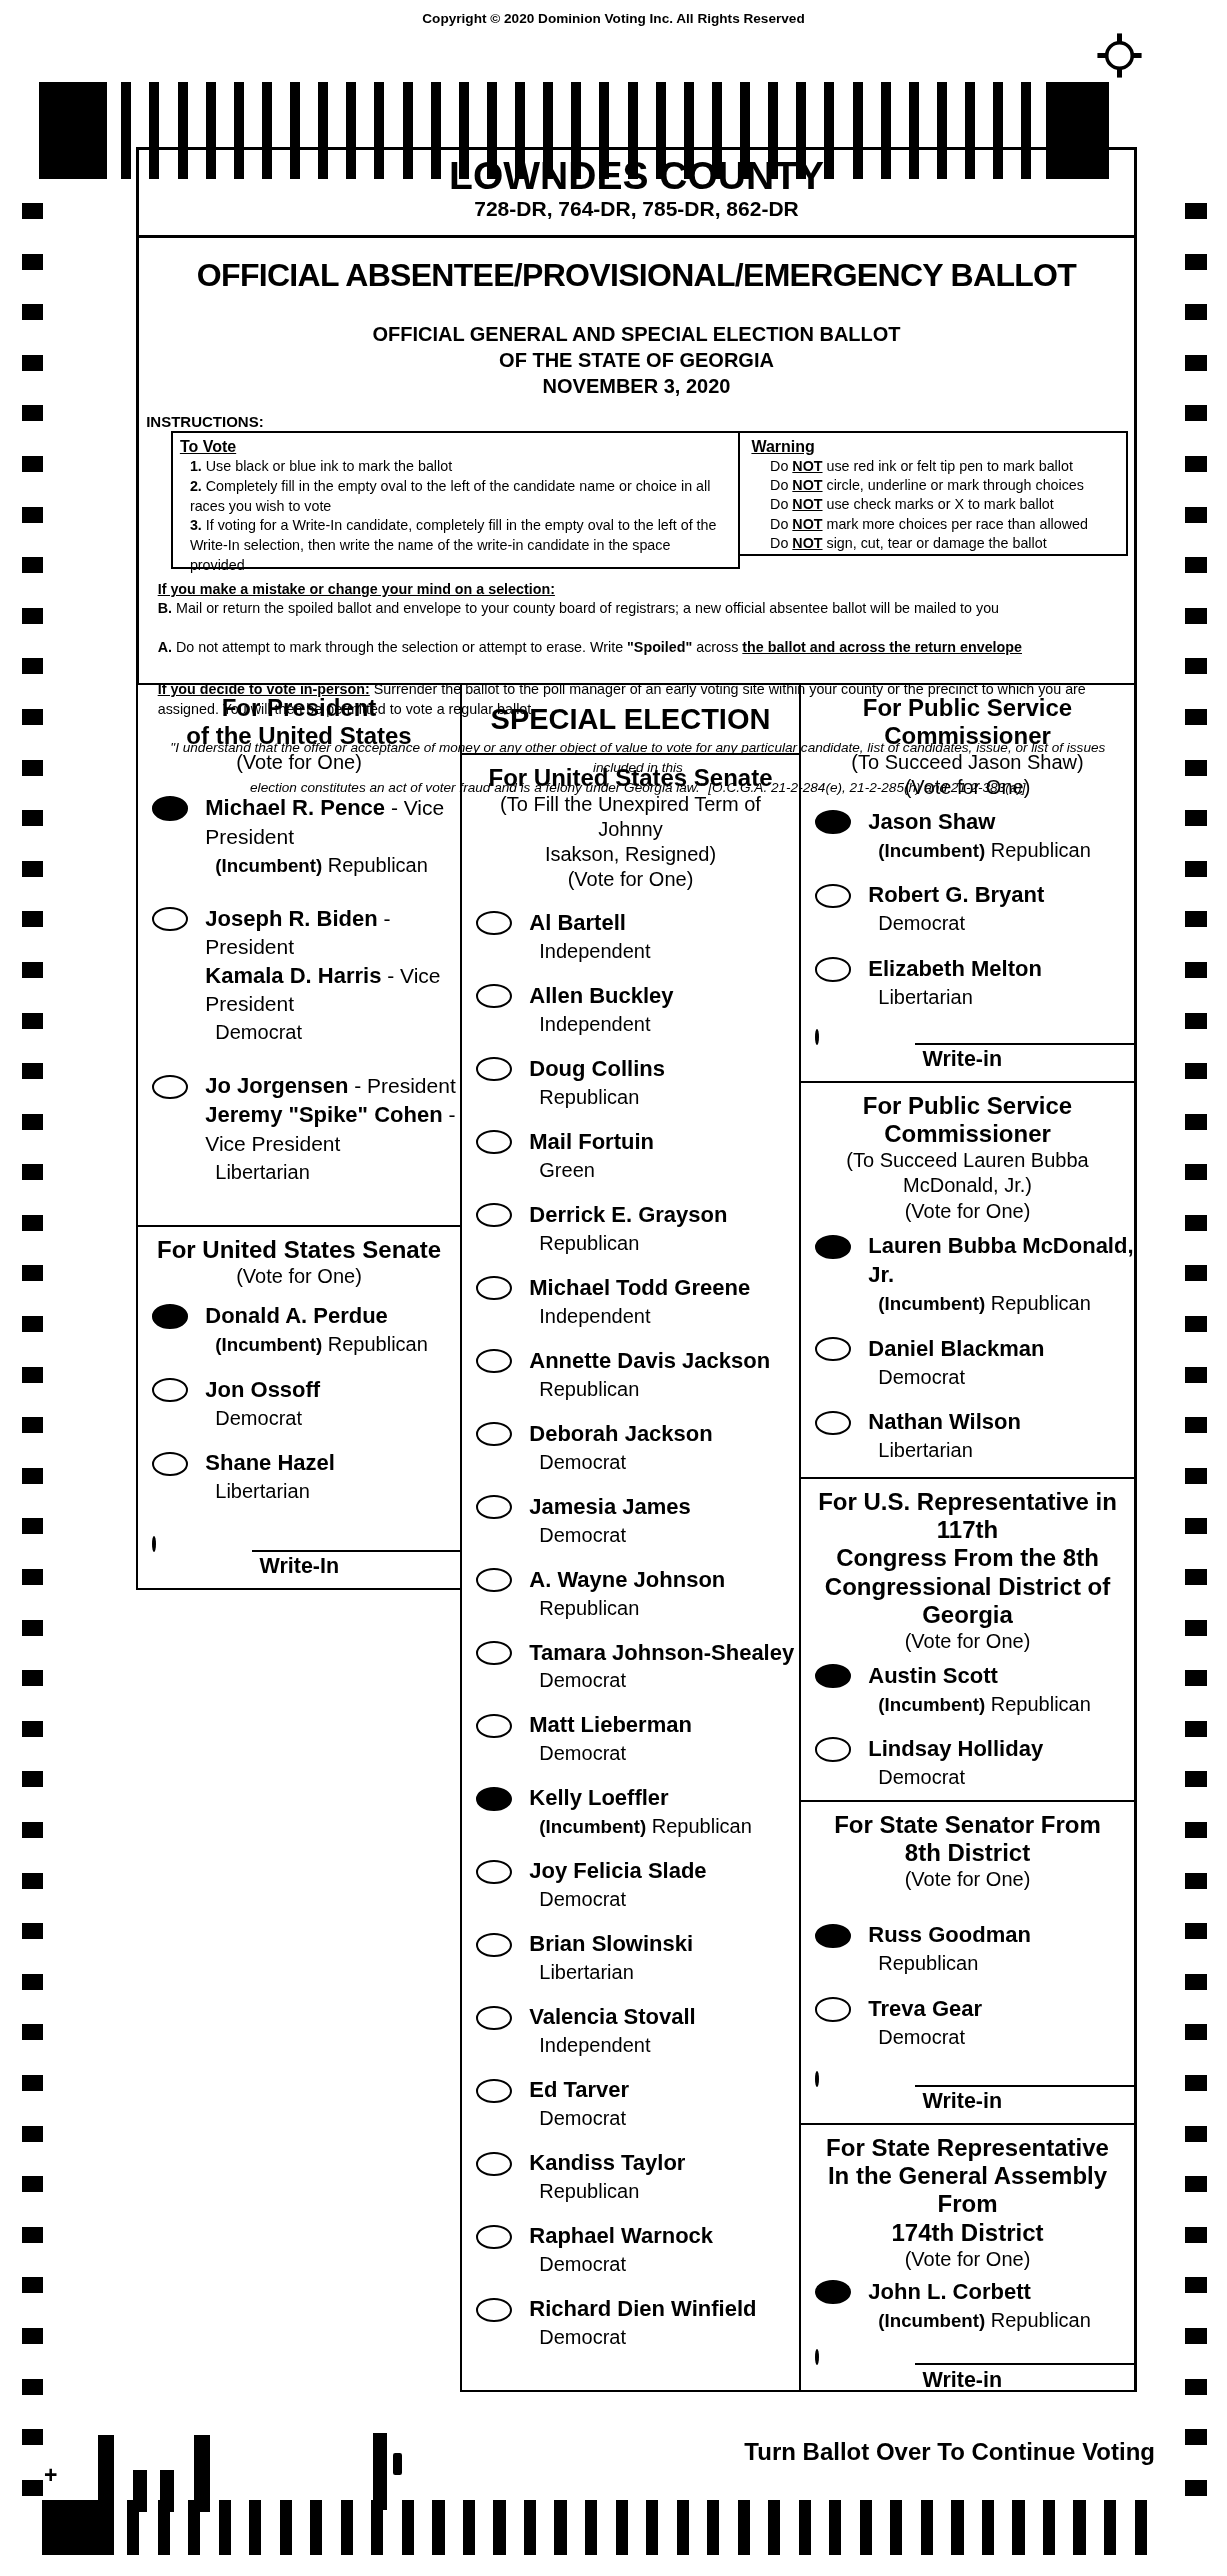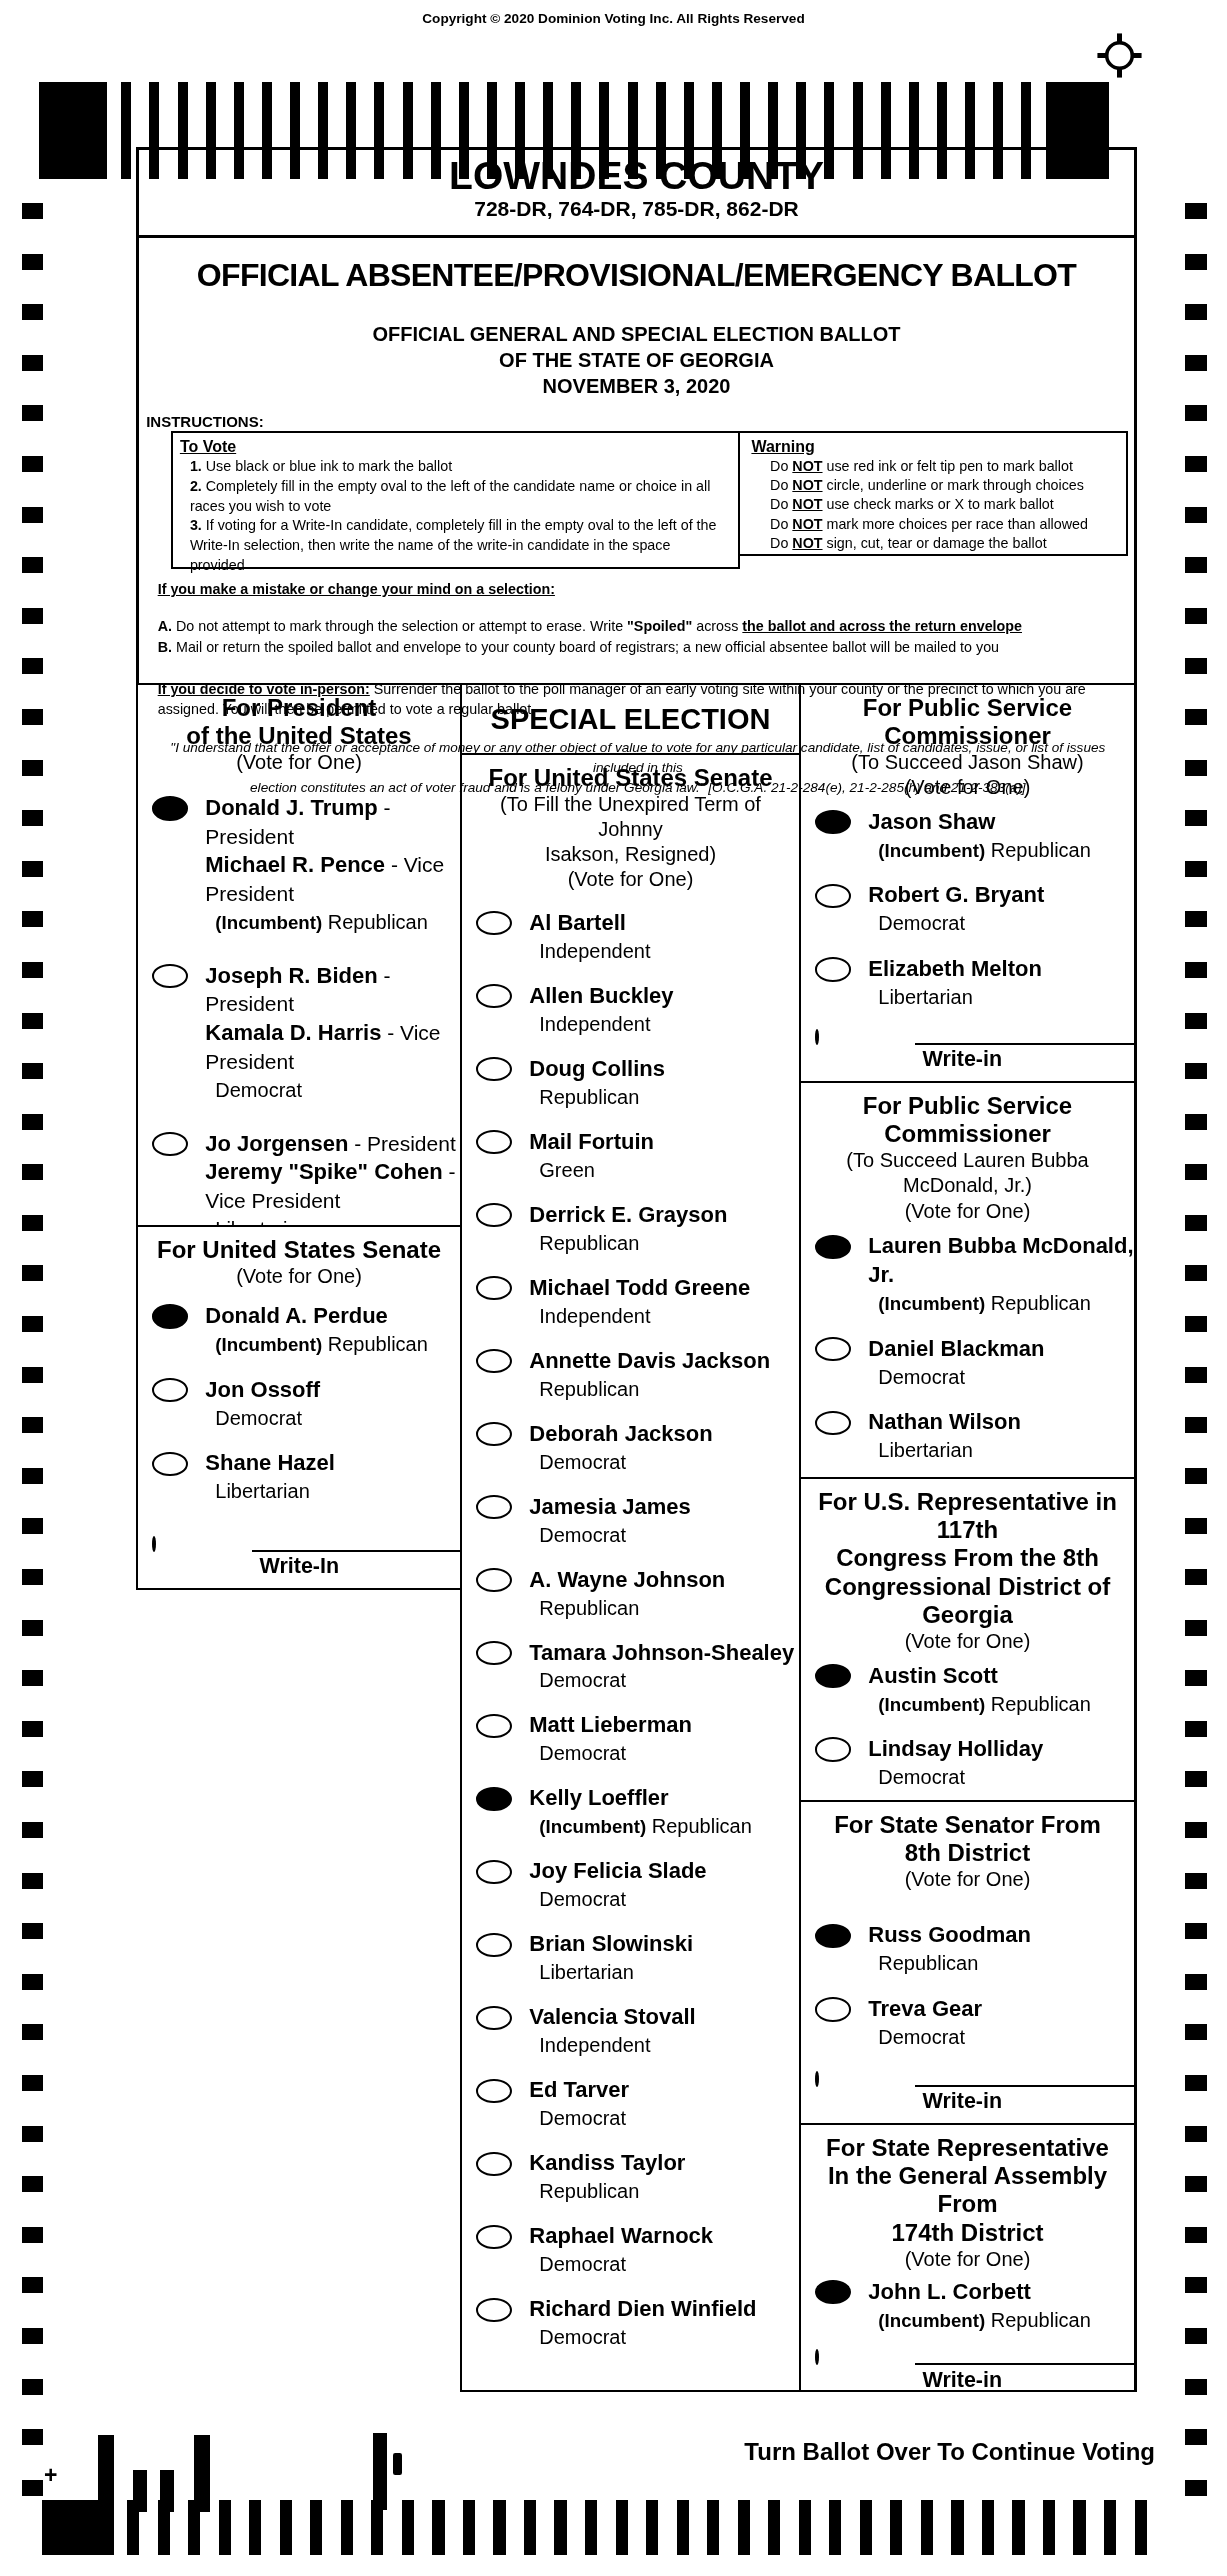--- a/index.html
+++ b/index.html
@@ -296,22 +296,22 @@
 
           <div class="warn-item"><span>Do </span><span class="not">NOT</span><span> mark more choices per race than allowed</span></div>
 
           <div class="warn-item"><span>Do </span><span class="not">NOT</span><span> sign, cut, tear or damage the ballot</span></div>
 
       </div>
     </div>
   </div>
   <div id="mistake">
     <div id="m-head">If you make a mistake or change your mind on a selection:</div>
+    <div class="m-item"><span class="b">B.</span><span> Mail or return the spoiled ballot and envelope to your county board of registrars; a new official absentee ballot will be mailed to you</span></div>
     <div class="m-item" id="m-a"><span class="b">A.</span><span> Do not attempt to mark through the selection or attempt to erase.  Write </span><span class="b">"Spoiled"</span><span> across </span><span class="m-underline">the ballot and across the return envelope</span></div>
-    <div class="m-item"><span class="b">B.</span><span> Mail or return the spoiled ballot and envelope to your county board of registrars; a new official absentee ballot will be mailed to you</span></div>
     <div id="m-inperson"><span class="ip-label">If you decide to vote in-person:</span><span>  Surrender the ballot to the poll manager of an early voting site within your county or the precinct to which you are assigned.  You will then be permitted to vote a regular ballot</span></div>
     <div id="felony">
       <div>"I understand that the offer or acceptance of money or any other object of value to vote for any particular candidate, list of candidates, issue, or list of issues included in this</div>
         <div>election constitutes an act of voter fraud and is a felony under Georgia law." [O.C.G.A. 21-2-284(e), 21-2-285(h) and 21-2-383(a)]</div>
     </div>
   </div>
 </div>
 
 <div class="abs" id="columns">
 
@@ -324,21 +324,20 @@
           </div>
         <div>
             <div class="rs">(Vote for One)</div>
           </div>
       </header>
       <div class="cands" style="padding-top:18.7px">
 
           <div class="row">
             <span class="oval filled"></span>
             <div class="ctext">
-              <div class="cname"><span class="b">Donald J. Trump</span><span class="sfx"> - President</span></div>
               <div class="cname l2 show"><span class="b">Michael R. Pence</span><span class="sfx"> - Vice President</span></div>
               <div class="cparty"><span class="inc">(Incumbent)</span><span> Republican</span></div>
             </div>
           </div>
 
           <div class="row">
             <span class="oval"></span>
             <div class="ctext">
               <div class="cname"><span class="b">Joseph R. Biden</span><span class="sfx"> - President</span></div>
               <div class="cname l2 show"><span class="b">Kamala D. Harris</span><span class="sfx"> - Vice President</span></div>

